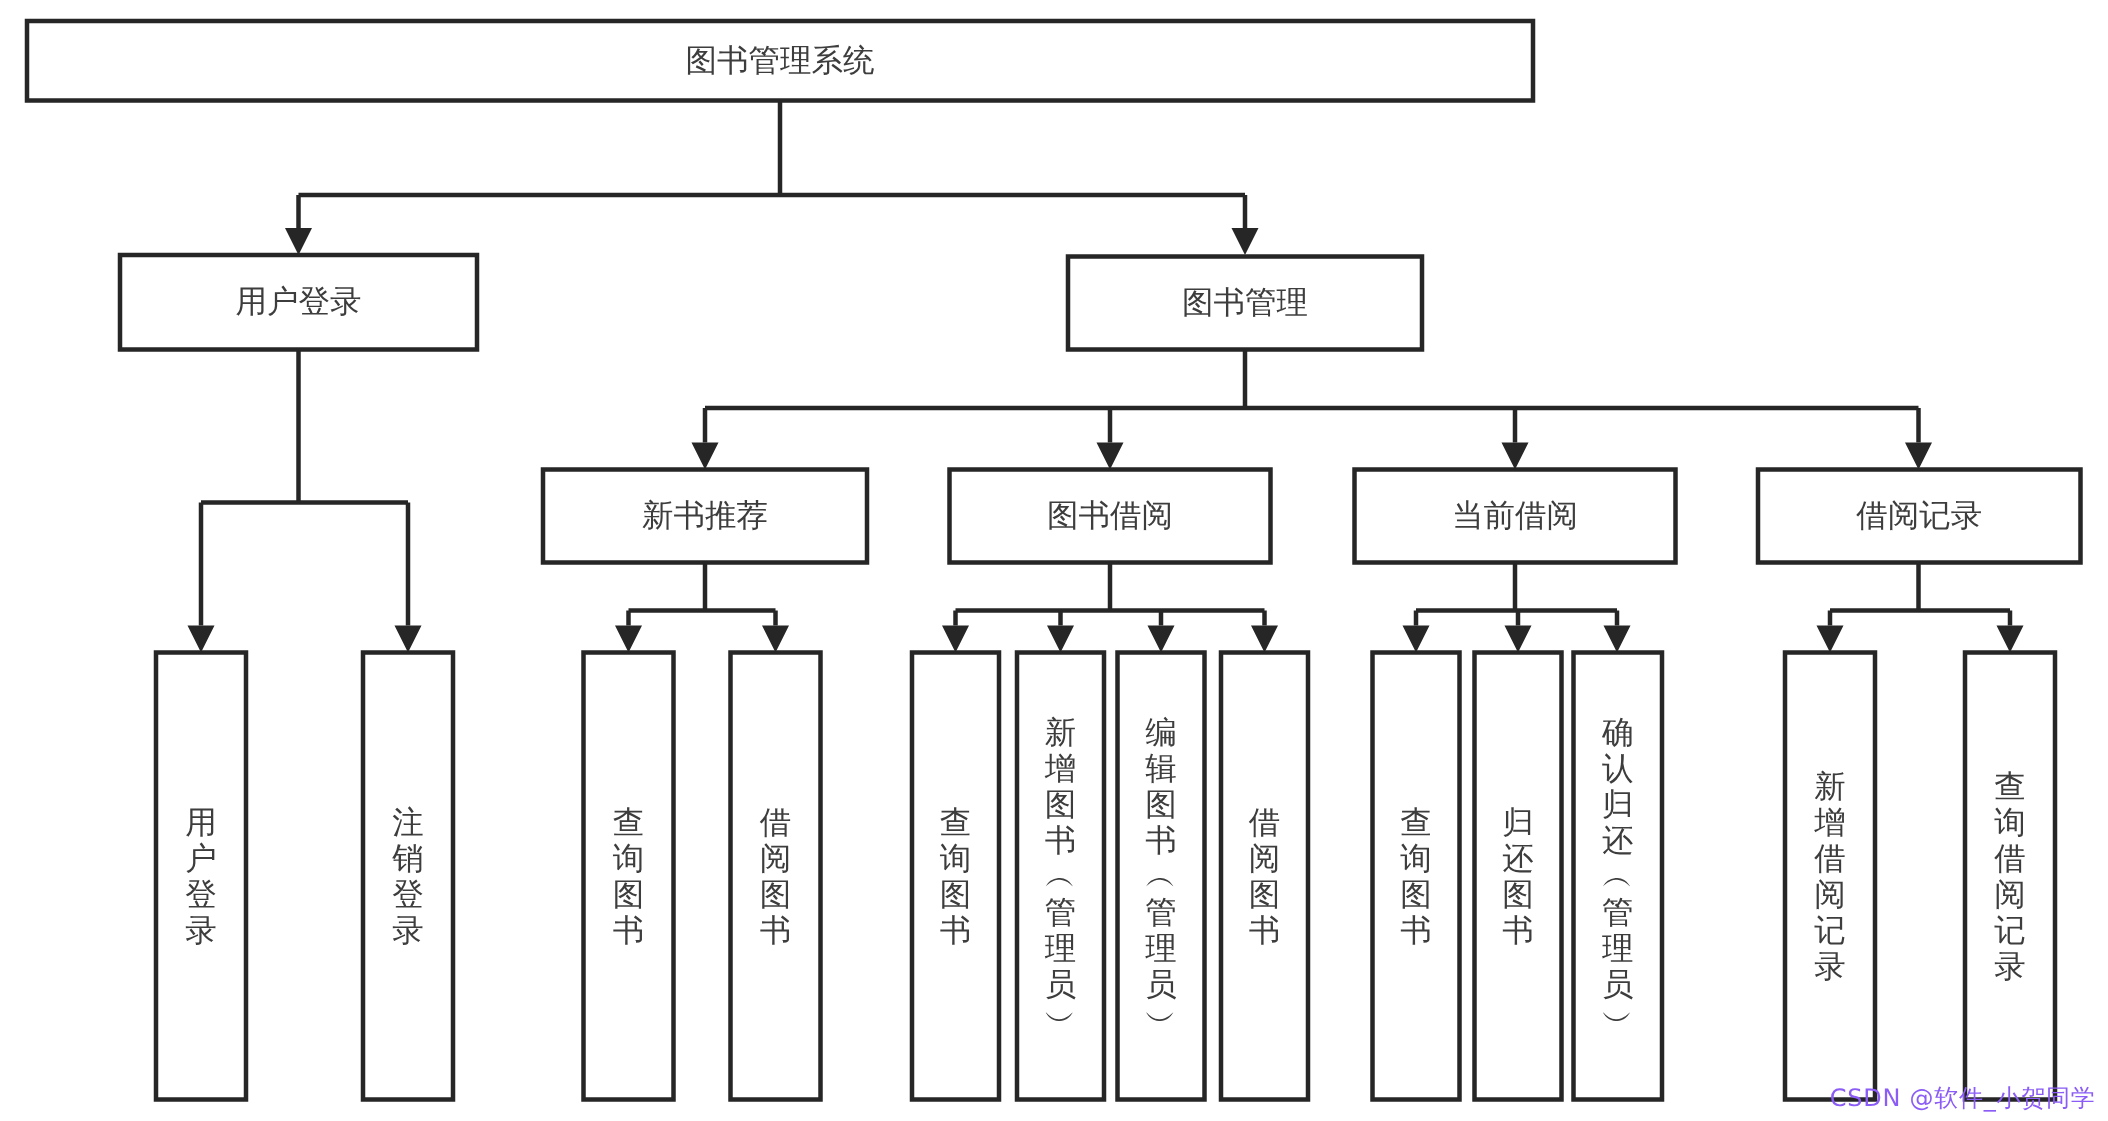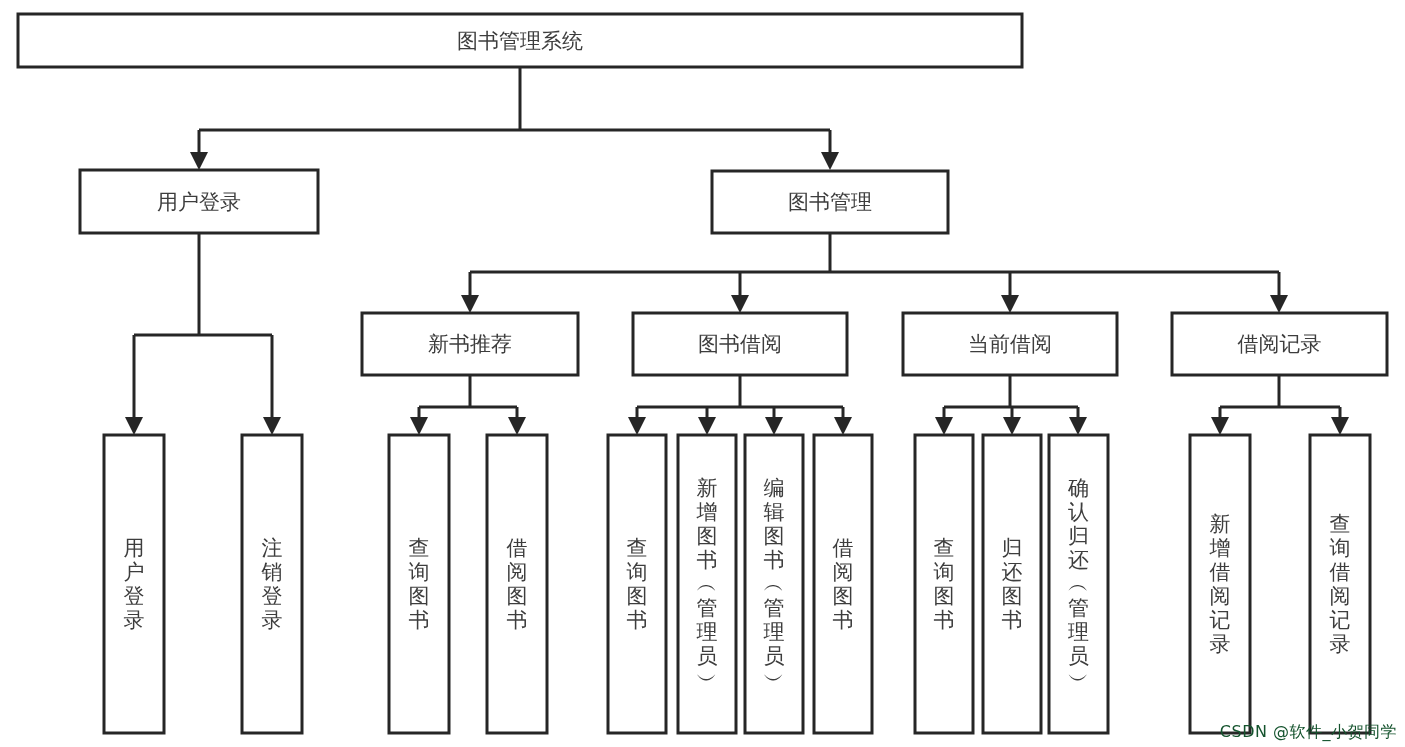--- a/index.html
+++ b/index.html
@@ -38,21 +38,21 @@
     font-size:21px;
     text-anchor:middle;
     white-space:pre;
   }
   .watermark{
     position:absolute;
     right:8px;
     bottom:4px;
     font-family:"DejaVu Sans","Liberation Sans",sans-serif;
     font-size:16px;
-    color:#14532d;
+    color:#8b5cf6;
     letter-spacing:0.5px;
     user-select:none;
   }
 </style>
 </head>
 <body>
 
 <div id="diagram-root">
   <svg class="canvas" viewBox="0 0 1405 747" xmlns="http://www.w3.org/2000/svg">
     <g id="edges-layer">

